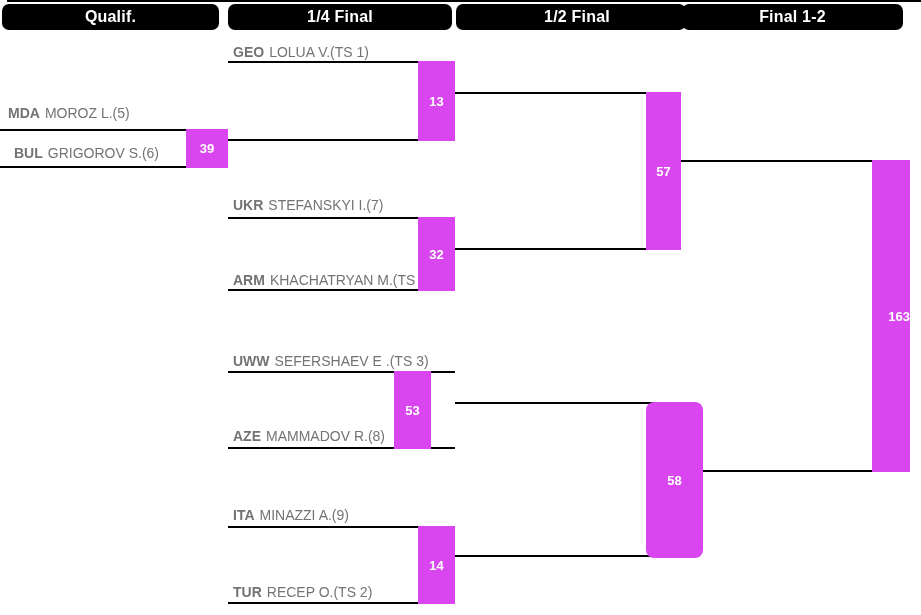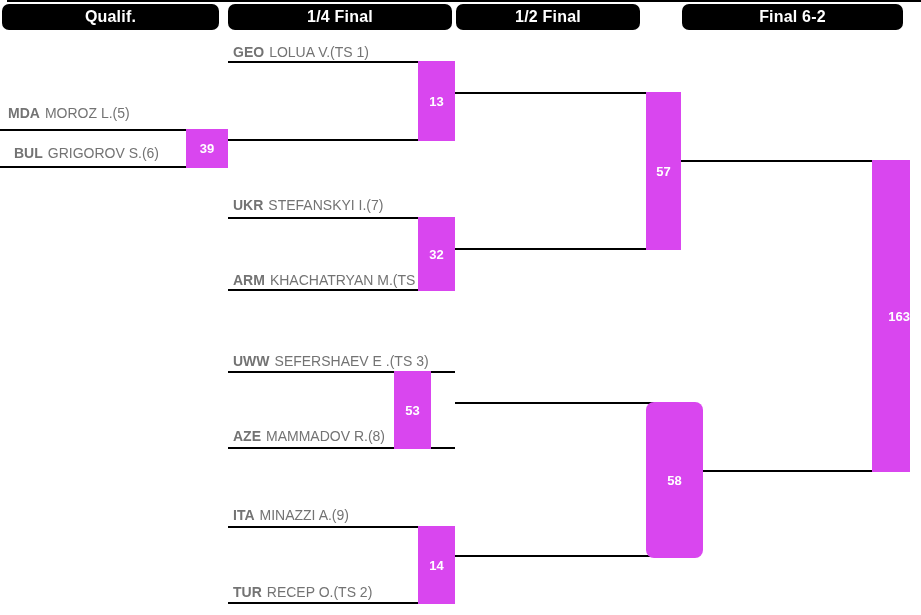--- a/index.html
+++ b/index.html
@@ -38,25 +38,25 @@
 <div id="root">
 
   <div class="toprule" style="left:7px; top:0; width:914px;"></div>
 
   <div class="col-header" style="left:2px;   width:217px;">
       <span>Qualif.</span>
     </div>
   <div class="col-header" style="left:228px; width:224px;">
       <span>1/4 Final</span>
     </div>
-  <div class="col-header" style="left:456px; width:184px;">
+  <div class="col-header" style="left:456px; width:218px;padding-left:12px;">
       <span>1/2 Final</span>
     </div>
   <div class="col-header" style="left:682px; width:221px;">
-      <span>Final 6-2</span>
+      <span>Final 1-2</span>
     </div>
 
   <div class="player" style="left:8px; top:105px;">
     <span class="cc">MDA</span><span>MOROZ L.(5)</span>
   </div>
   <div class="hline" style="left:0; top:129px; width:186px;"></div>
 
   <div class="player" style="left:8px; top:145px;margin-left:6px;">
     <span class="cc">BUL</span><span>GRIGOROV S.(6)</span>
   </div>

